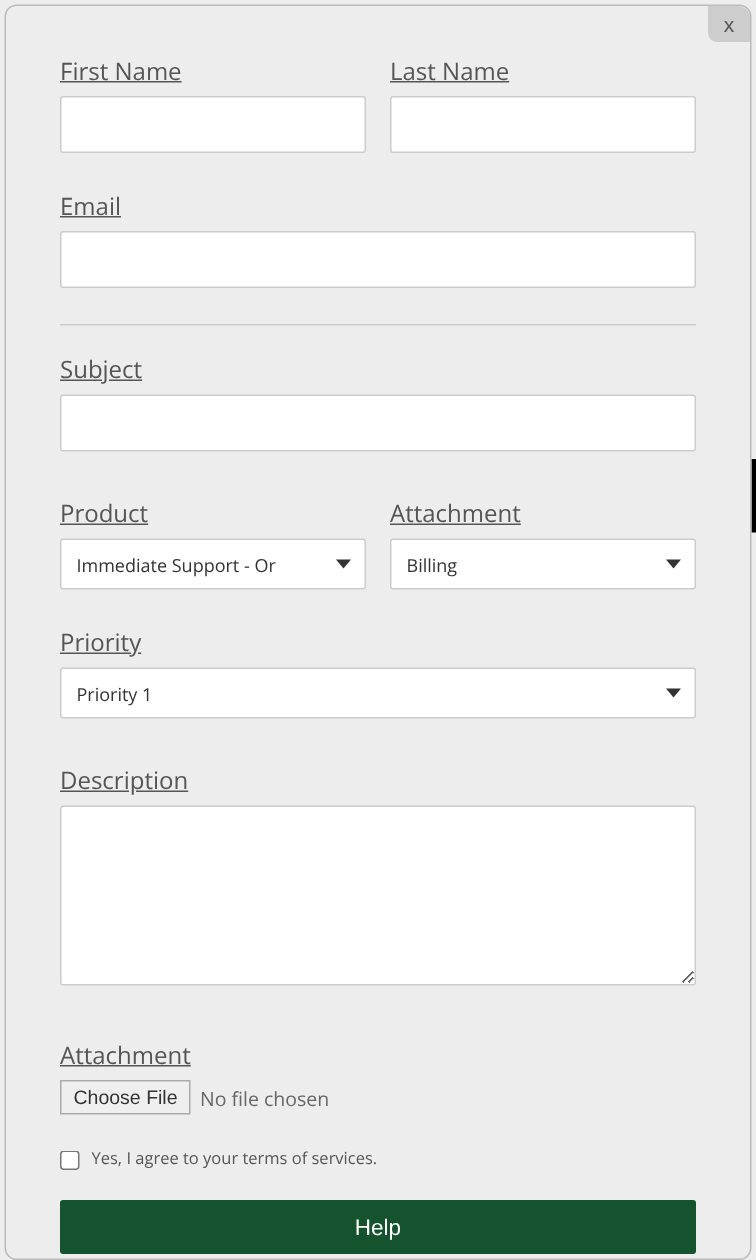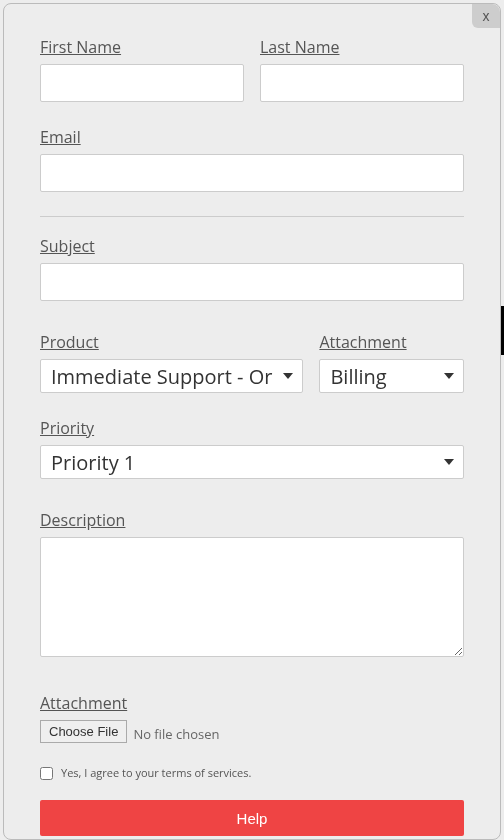--- a/index.html
+++ b/index.html
@@ -78,21 +78,21 @@
     .select-wrap {
       position: relative;
       width: 100%;
     }
     .select-box {
       height: 34px;
       border: 1px solid #ccc;
       border-radius: 2px;
       background: #fff;
       padding: 0 30px 0 10px;
-      font-size: 20px;
+      font-size: 12px;
       color: #333;
       display: flex;
       align-items: center;
       cursor: pointer;
       white-space: nowrap;
       overflow: hidden;
       text-overflow: ellipsis;
     }
     .caret {
       position: absolute;
@@ -117,21 +117,21 @@
       border: 1px solid #ccc;
       border-radius: 2px;
       background: #fff;
       padding: 8px;
       font-size: 14px;
       font-family: inherit;
       resize: both;
     }
     .file-row {
       display: flex;
-      align-items: flex-end;
+      align-items: center;
       gap: 6px;
     }
     .choose-file-btn {
       background: #efefef;
       border: 1px solid #aaa;
       padding: 3px 8px;
       font-size: 13px;
       color: #333;
       cursor: pointer;
       font-family: Arial, sans-serif;
@@ -151,21 +151,21 @@
       height: 13px;
       cursor: pointer;
     }
     .terms-label {
       font-size: 11px;
       color: #555;
     }
     .submit-btn {
       width: 100%;
       height: 36px;
-      background: #ef4444;
+      background: #14532d;
       border: none;
       border-radius: 2px;
       color: #fff;
       font-size: 15px;
       cursor: pointer;
     }
     .black-edge {
       position: absolute;
       top: 306px;
       right: 0;

